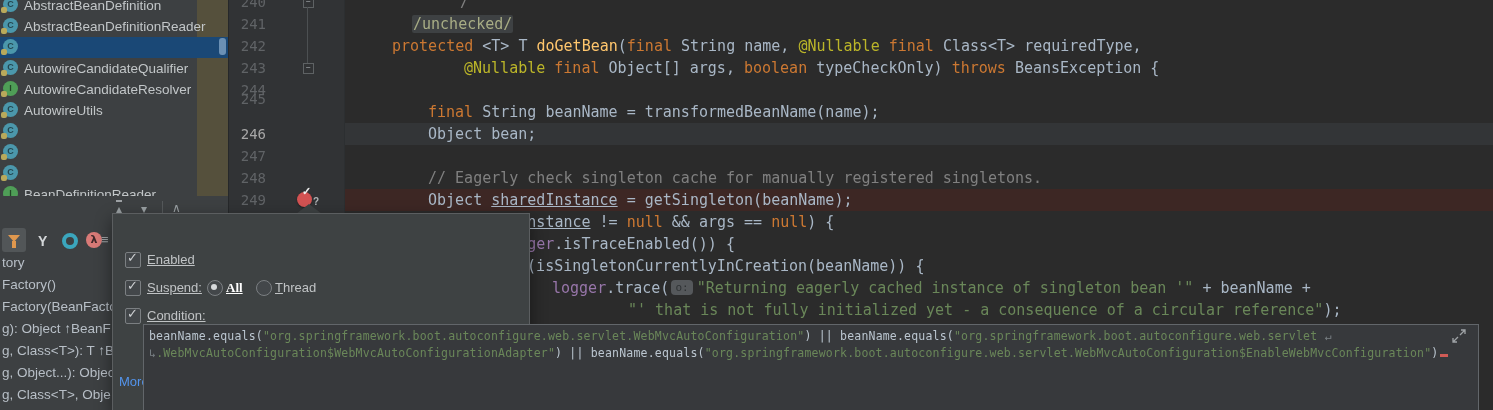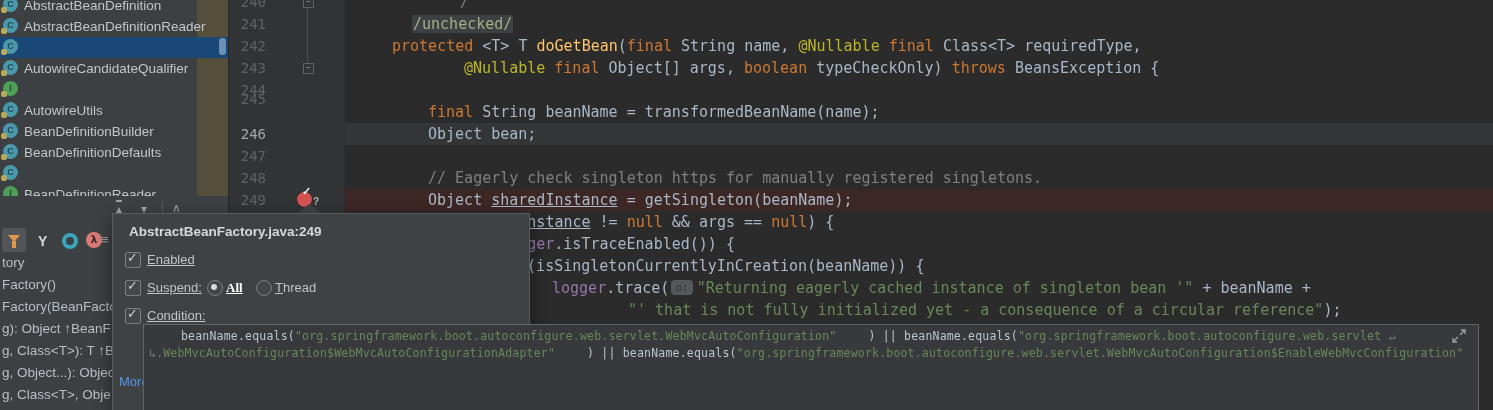--- a/index.html
+++ b/index.html
@@ -79,21 +79,21 @@
   .radio{position:absolute;width:14px;height:14px;border:1px solid #7b7f82;border-radius:50%;background:#43474a;}
   .radio.sel::after{content:"";position:absolute;left:3px;top:3px;width:6px;height:6px;border-radius:50%;background:#d6d9db;}
   .bold{font-weight:bold;color:#ffffff;font-family:Liberation Serif, serif;}
   .more{position:absolute;left:6px;top:160px;font-size:13px;color:#5394ec;}
 
   
   #cond-box{position:absolute;left:143px;top:324px;width:1334px;height:120px;background:#37393c;
             border:1px solid #62666a;overflow:hidden;z-index:6;}
   .condline{position:absolute;left:5px;height:17px;white-space:pre;
             font:11.5px/17px "DejaVu Sans Mono",monospace;letter-spacing:.2px;}
-  .condline .tk-def{color:#bbc6d0;margin-left:32px;}
+  .condline .tk-def{color:#bbc6d0;}
   .expand-ic{position:absolute;right:12px;top:4px;width:14px;height:14px;}
 </style>
 </head>
 <body>
 
 <div class="screen">
 
   <div id="editor-layer">
     <div class="gutter"></div>
     <div class="hl hl-cur"></div>
@@ -120,21 +120,21 @@
         <div class="lnum" style="top: 277px;">253</div>
         <div class="lnum" style="top: 299px;">254</div>
       </div>
     <div id="code-lines">
         <div class="cline" style="top: -9px; left: 460px;"><span class="tk-com">/</span></div>
         <div class="cline" style="top: 13px; left: 412px;"><span class="tk-fold">/unchecked/</span></div>
         <div class="cline" style="top: 35px; left: 392px;"><span class="tk-kw">protected </span><span class="tk-def">&lt;T&gt; T </span><span class="tk-mth">doGetBean</span><span class="tk-def">(</span><span class="tk-kw">final </span><span class="tk-def">String name, </span><span class="tk-ann">@Nullable </span><span class="tk-kw">final </span><span class="tk-def">Class&lt;T&gt; requiredType,</span></div>
         <div class="cline" style="top: 57px; left: 464px;"><span class="tk-ann">@Nullable </span><span class="tk-kw">final </span><span class="tk-def">Object[] args, </span><span class="tk-kw">boolean </span><span class="tk-def">typeCheckOnly) </span><span class="tk-kw">throws </span><span class="tk-def">BeansException {</span></div>
         <div class="cline" style="top: 101px; left: 428px;"><span class="tk-kw">final </span><span class="tk-def">String beanName = transformedBeanName(name);</span></div>
         <div class="cline" style="top: 123px; left: 428px;"><span class="tk-def">Object bean;</span></div>
-        <div class="cline" style="top: 167px; left: 428px;"><span class="tk-com">// Eagerly check singleton https for manually registered singletons.</span></div>
+        <div class="cline" style="top: 167px; left: 428px;"><span class="tk-com">// Eagerly check singleton cache for manually registered singletons.</span></div>
         <div class="cline" style="top: 189px; left: 428px;"><span class="tk-def">Object </span><span class="tk-und">sharedInstance</span><span class="tk-def"> = getSingleton(beanName);</span></div>
         <div class="cline" style="top: 211px; left: 428px;"><span class="tk-kw">if</span><span class="tk-def"> (</span><span class="tk-und">sharedInstance</span><span class="tk-def"> != </span><span class="tk-kw">null</span><span class="tk-def"> &amp;&amp; args == </span><span class="tk-kw">null</span><span class="tk-def">) {</span></div>
         <div class="cline" style="top: 233px; left: 464px;"><span class="tk-kw">if</span><span class="tk-def"> (</span><span class="tk-fld">logger</span><span class="tk-def">.isTraceEnabled()) {</span></div>
         <div class="cline" style="top: 255px; left: 500px;"><span class="tk-kw">if</span><span class="tk-def"> (isSingletonCurrentlyInCreation(beanName)) {</span></div>
         <div class="cline" style="top: 277px; left: 552px;"><span class="tk-fld">logger</span><span class="tk-def">.trace(</span><span class="tk-hint">o:</span><span class="tk-str">"Returning eagerly cached instance of singleton bean '"</span><span class="tk-def"> + beanName +</span></div>
         <div class="cline" style="top: 299px; left: 628px;"><span class="tk-str">"' that is not fully initialized yet - a consequence of a circular reference"</span><span class="tk-def">);</span></div>
       </div>
 
     <div class="bp-circle"></div>
     <div class="bp-check">✓</div>
@@ -159,35 +159,34 @@
           <span class="badge"></span>
         </div>
         <div class="srow" style="top: 58px;">
           <span class="cicon cls">C</span>
           <span class="badge"></span>
           <span class="slabel">AutowireCandidateQualifier</span>
         </div>
         <div class="srow" style="top: 79px;">
           <span class="cicon iface">I</span>
           <span class="badge"></span>
+          <span class="slabel">AutowireCandidateResolver</span>
         </div>
         <div class="srow" style="top: 100px;">
           <span class="cicon cls">C</span>
           <span class="badge"></span>
           <span class="slabel">AutowireUtils</span>
         </div>
         <div class="srow" style="top: 121px;">
           <span class="cicon cls">C</span>
           <span class="badge"></span>
-          <span class="slabel">BeanDefinitionBuilder</span>
         </div>
         <div class="srow" style="top: 142px;">
           <span class="cicon cls">C</span>
           <span class="badge"></span>
-          <span class="slabel">BeanDefinitionDefaults</span>
         </div>
         <div class="srow" style="top: 163px;">
           <span class="cicon cls">C</span>
           <span class="badge"></span>
         </div>
         <div class="srow" style="top: 184px;">
           <span class="cicon iface">I</span>
           <span class="badge"></span>
           <span class="slabel">BeanDefinitionReader</span>
         </div>
@@ -216,21 +215,20 @@
         <div class="mrow" style="top: 100px;">Factory(BeanFacto</div>
         <div class="mrow" style="top: 122px;">g): Object ↑BeanF</div>
         <div class="mrow" style="top: 144px;">g, Class&lt;T&gt;): T ↑B</div>
         <div class="mrow" style="top: 166px;">g, Object...): Objec</div>
         <div class="mrow" style="top: 188px;">g, Class&lt;T&gt;, Obje</div>
       </div>
   </div>
 
   <div class="beak"></div>
   <div id="popup">
-    <div class="ptitle">AbstractBeanFactory.java:249</div>
 
     <div class="prow" style="top:38px;">
       <span class="cb">
           <span class="ck">✓</span>
         </span>
       <span class="plabel u" style="left:34px;">Enabled</span>
     </div>
 
     <div class="prow" style="top:66px;">
       <span class="cb">

